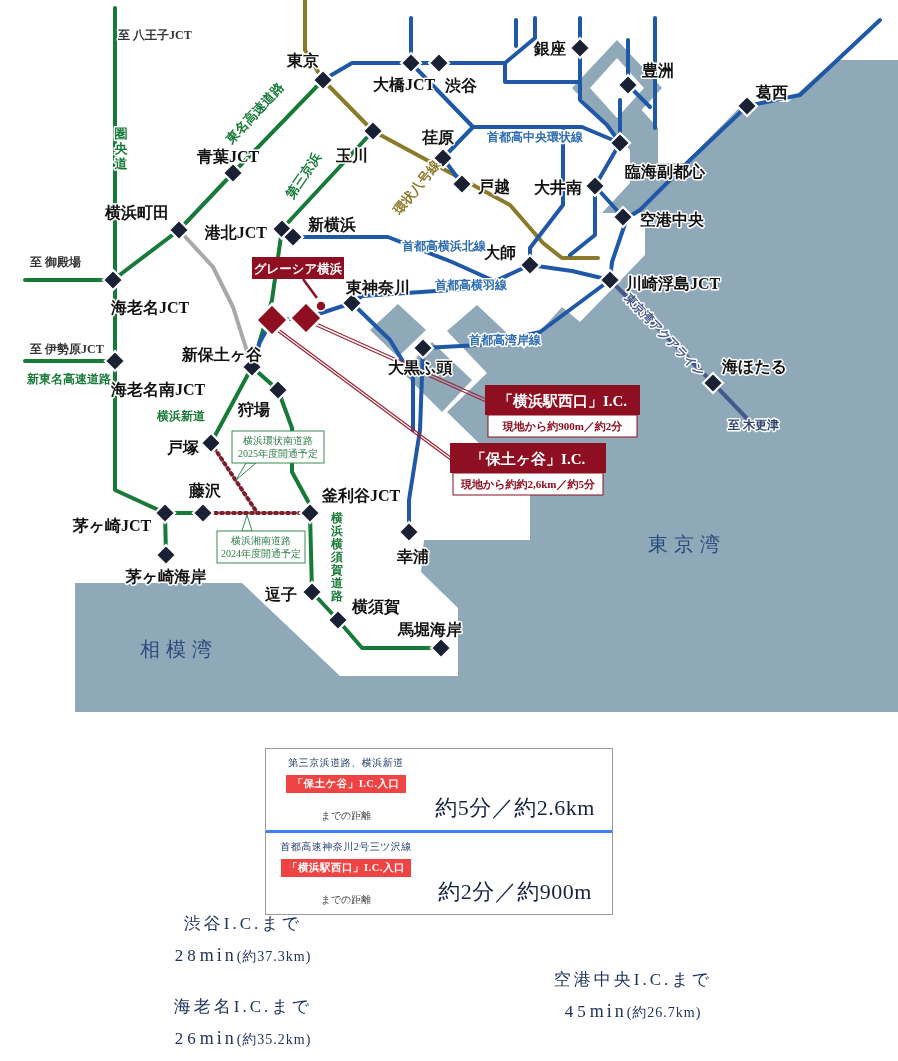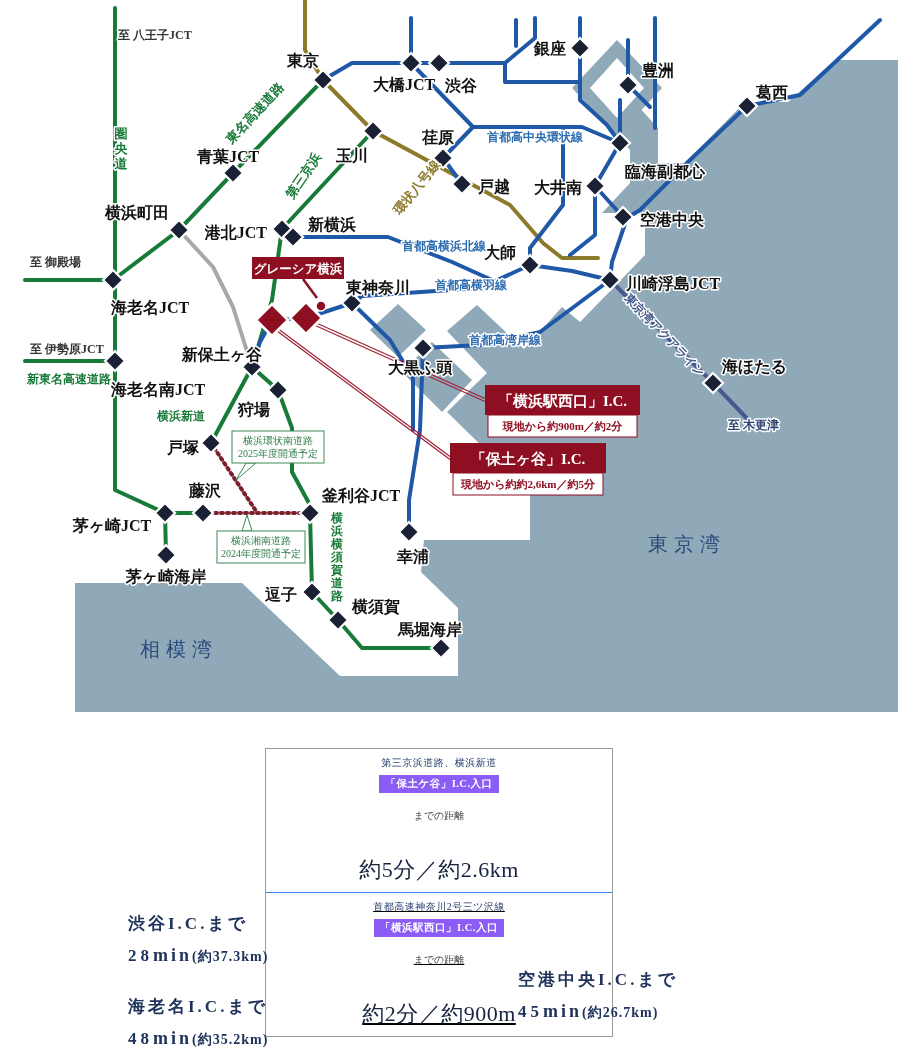--- a/index.html
+++ b/index.html
@@ -1,29 +1,29 @@
 <!DOCTYPE html>
 <html><head>
 <meta charset="utf-8">
 <style>
   html,body{margin:0;padding:0;background:#ffffff;}
   body{font-family:"Liberation Serif","DejaVu Serif",serif;}
   .page{position:relative;width:898px;height:1061px;background:#ffffff;overflow:hidden;}
   .map-wrap{position:absolute;left:0;top:0;width:898px;height:740px;}
   
   .access-box{position:absolute;left:265px;top:748px;width:346px;border:1px solid #9a9a9a;background:#ffffff;}
-  .access-row{display:flex;align-items:center;padding:7px 4px;flex-direction:column;}
-  .access-row + .access-row{border-top:1px solid #3b82f6;text-decoration:underline;}
+  .access-row{display:flex;align-items:flex-end;padding:7px 4px;}
+  .access-row + .access-row{border-top:3px solid #3b82f6;}
   .access-left{width:152px;text-align:center;}
   .road-small{font-size:10px;color:#1e3a68;letter-spacing:0.5px;margin-bottom:3px;}
-  .ic-badge{display:inline-block;background:#8b5cf6;color:#ffffff;font-size:10.5px;font-weight:bold;padding:2px 6px;letter-spacing:0.5px;}
+  .ic-badge{display:inline-block;background:#ef4444;color:#ffffff;font-size:10.5px;font-weight:bold;padding:2px 6px;letter-spacing:0.5px;}
   .made{font-size:10px;color:#444444;margin-top:16px;}
   .access-right{flex:1;text-align:center;font-size:22px;color:#16233f;letter-spacing:0.5px;margin-top:32px;}
   
-  .stat{position:absolute;width:230px;text-align:left;color:#20335c;font-weight:bold;}
+  .stat{position:absolute;width:230px;text-align:center;color:#20335c;}
   .stat-title{font-size:17px;letter-spacing:3px;margin-bottom:10px;}
   .stat-value{white-space:nowrap;}
   .stat-value .num{font-size:17px;letter-spacing:4px;}
   .stat-value .unit{font-size:18px;letter-spacing:3px;}
   .stat-value .km{font-size:14px;letter-spacing:1px;}
 </style>
 </head>
 <body>
 
 <div class="page">
@@ -214,16 +214,16 @@
   <div class="stat" style="left:128px;top:912px;">
     <div class="stat-title">渋谷I.C.まで</div>
     <div class="stat-value"><span class="num">28</span><span class="unit">min</span><span class="km">(約37.3km)</span></div>
   </div>
   <div class="stat" style="left:518px;top:968px;">
     <div class="stat-title">空港中央I.C.まで</div>
     <div class="stat-value"><span class="num">45</span><span class="unit">min</span><span class="km">(約26.7km)</span></div>
   </div>
   <div class="stat" style="left:128px;top:995px;">
     <div class="stat-title">海老名I.C.まで</div>
-    <div class="stat-value"><span class="num">48</span><span class="unit">min</span><span class="km">(約35.2km)</span></div>
+    <div class="stat-value"><span class="num">26</span><span class="unit">min</span><span class="km">(約35.2km)</span></div>
   </div>
 
 </div>
 
 </body></html>

